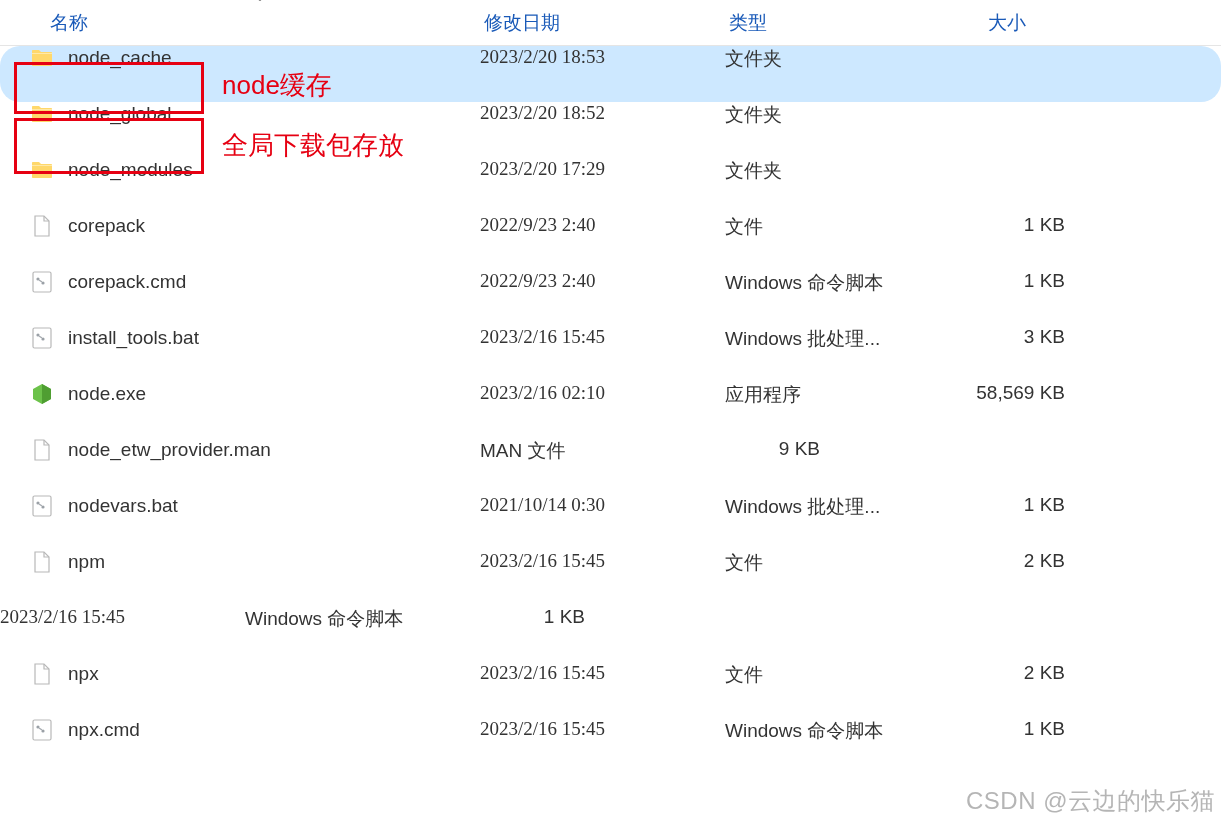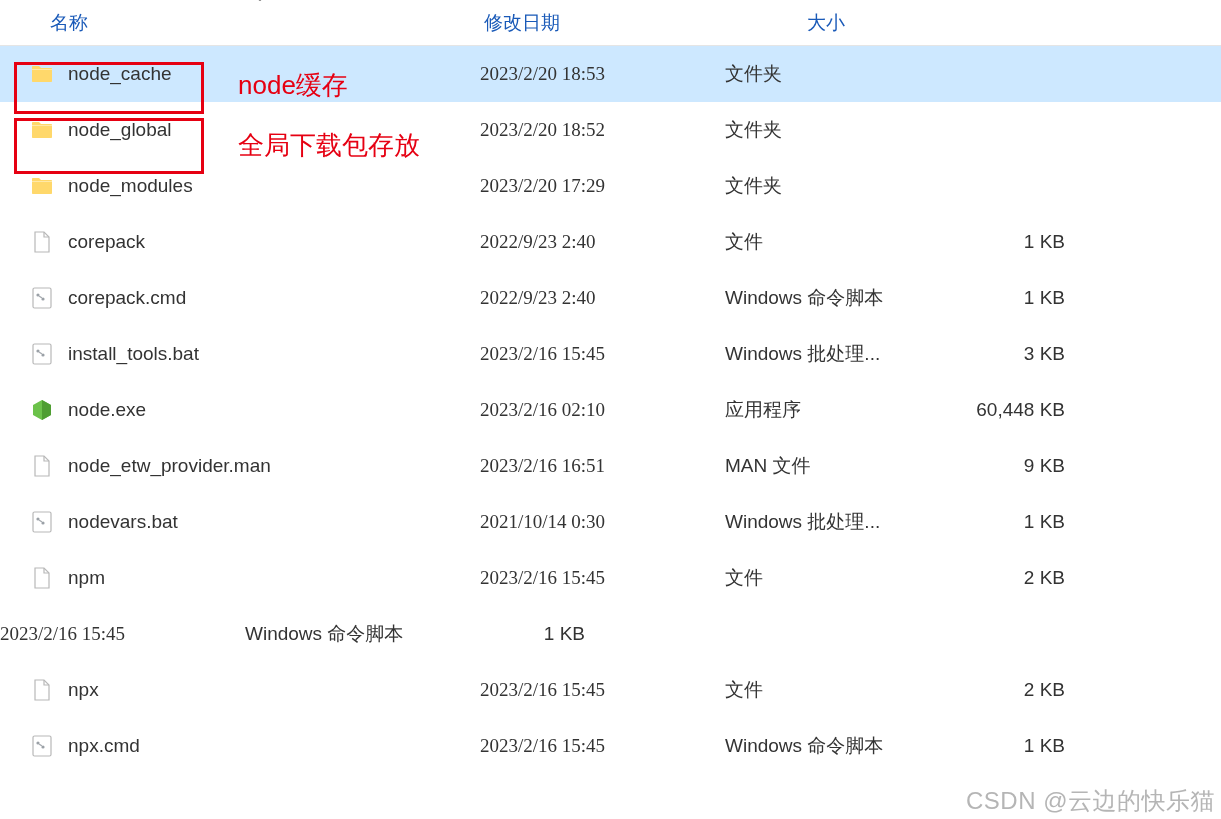--- a/index.html
+++ b/index.html
@@ -30,42 +30,42 @@
       font-size: 12px;
       color: #888;
     }
     .col-name { width: 480px; padding-left: 50px !important; }
     .col-date { width: 245px; font-family: Liberation Serif, serif; }
     .col-type { width: 220px; }
     .col-size { width: 138px; text-align: right; padding-right: 18px; }
     .files { }
     .file-row {
       display: flex;
-      align-items: center;
+      align-items: flex-start;
       height: 56px;
       color: #333;
       position: relative;
+      border-radius: 20px;
     }
     .file-row.selected {
       background: #cde8ff;
     }
     .bordered {
       position: absolute;
       border: 3px solid #e60012;
       pointer-events: none;
     }
     .border-1 { left: 14px; top: 62px; width: 190px; height: 52px; }
     .border-2 { left: 14px; top: 118px; width: 190px; height: 56px; }
     .annot {
       position: absolute;
       color: #e60012;
       font-size: 26px;
       font-weight: 500;
       pointer-events: none;
-      margin-left: 16px;
     }
     .annot-1 { left: 222px; top: 68px; }
     .annot-2 { left: 222px; top: 128px; }
     .icon {
       width: 24px;
       height: 24px;
       margin-left: 30px;
       margin-right: 14px;
       flex-shrink: 0;
       display: inline-flex;
@@ -85,21 +85,22 @@
       letter-spacing: 0.5px;
     }
   </style>
 </head>
 <body>
 
 <div class="header-row">
   <span class="sort-arrow">ˇ</span>
   <div class="col col-name">名称</div>
   <div class="col col-date">修改日期</div>
-  <div class="col col-size" style="text-align:right">大小</div>
+  <div class="col col-type">类型</div>
+  <div class="col col-size" style="text-align:center">大小</div>
 </div>
 
 <div class="files" id="files">
     <div class="file-row selected">
       <div class="name-cell">
         <span class="icon">
           <svg viewBox="0 0 24 24">
             <path fill="#ffd86b" d="M2 5c0-.6.4-1 1-1h6l2 2h10c.6 0 1 .4 1 1v12c0 .6-.4 1-1 1H3c-.6 0-1-.4-1-1V5z"></path>
             <path fill="#ffe9a8" d="M2 7h20v1H2z"></path>
           </svg>
@@ -189,33 +190,32 @@
         <span class="icon">
           <svg viewBox="0 0 24 24">
             <path fill="#6cc24a" d="M12 2l9 5v10l-9 5-9-5V7l9-5z"></path>
             <path fill="#4f9e32" d="M12 2v20l9-5V7l-9-5z"></path>
           </svg>
         </span>
         <span class="name-text">node.exe</span>
       </div>
       <div class="col col-date">2023/2/16 02:10</div>
       <div class="col col-type">应用程序</div>
-      <div class="col col-size">60,448 KB</div>
+      <div class="col col-size">58,569 KB</div>
     </div>
     <div class="file-row">
       <div class="name-cell">
         <span class="icon">
           <svg viewBox="0 0 24 24">
             <path fill="#fff" stroke="#b8b8b8" stroke-width="1.2" d="M5 2h9l5 5v15H5V2z"></path>
             <path fill="none" stroke="#b8b8b8" stroke-width="1.2" d="M14 2v5h5"></path>
           </svg>
         </span>
         <span class="name-text">node_etw_provider.man</span>
       </div>
-      <div class="col col-date">2023/2/16 16:51</div>
       <div class="col col-type">MAN 文件</div>
       <div class="col col-size">9 KB</div>
     </div>
     <div class="file-row">
       <div class="name-cell">
         <span class="icon">
           <svg viewBox="0 0 24 24">
             <rect x="3" y="2" width="18" height="20" rx="1.5" fill="#fff" stroke="#b8b8b8" stroke-width="1.2"></rect>
             <circle cx="8" cy="9" r="1.6" fill="#9aa0a6"></circle>
             <circle cx="13" cy="13" r="1.6" fill="#9aa0a6"></circle>

